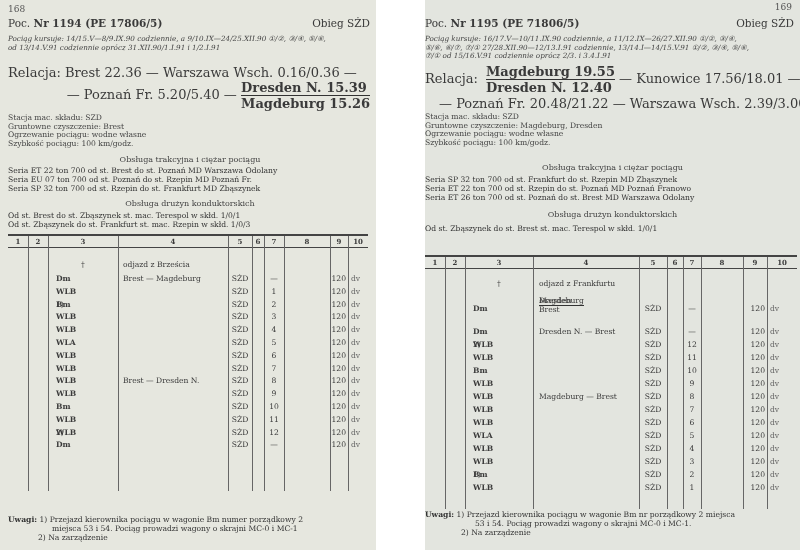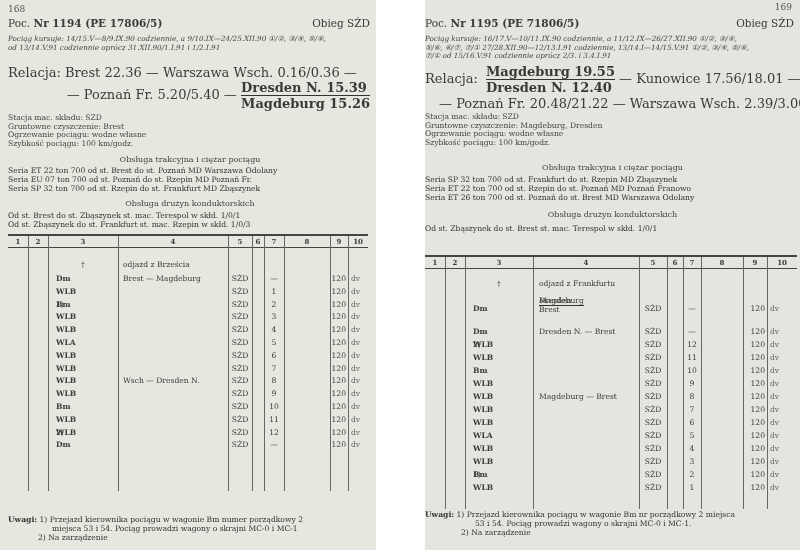--- a/index.html
+++ b/index.html
@@ -198,21 +198,21 @@
           <span style="left:220px;width:24px;text-align:center">SŻD</span>
           <span style="left:256px;width:20px;text-align:center">7</span>
           <span class="c9" style="left:310px;width:28px">120</span>
           <span class="c10" style="left:343px">dv</span>
         </div>
         <div class="row" style="top: 140.4px;">
           <span class="c3" style="left:48px">
             <span>WLB</span> 
             <span class="note"></span>
           </span>
-          <span style="left:115px">Wsch — Dresden N.</span>
+          <span style="left:115px">Brest — Dresden N.</span>
           <span style="left:220px;width:24px;text-align:center">SŻD</span>
           <span style="left:256px;width:20px;text-align:center">8</span>
           <span class="c9" style="left:310px;width:28px">120</span>
           <span class="c10" style="left:343px">dv</span>
         </div>
         <div class="row" style="top: 153.2px;">
           <span class="c3" style="left:48px">
             <span>WLB</span> 
             <span class="note"></span>
           </span>

